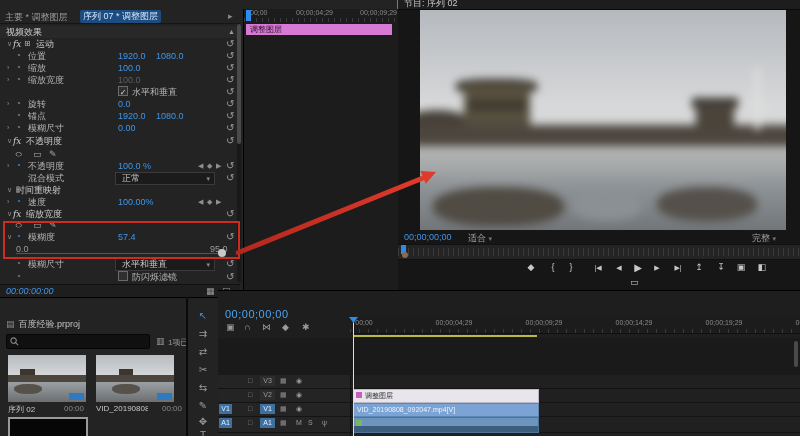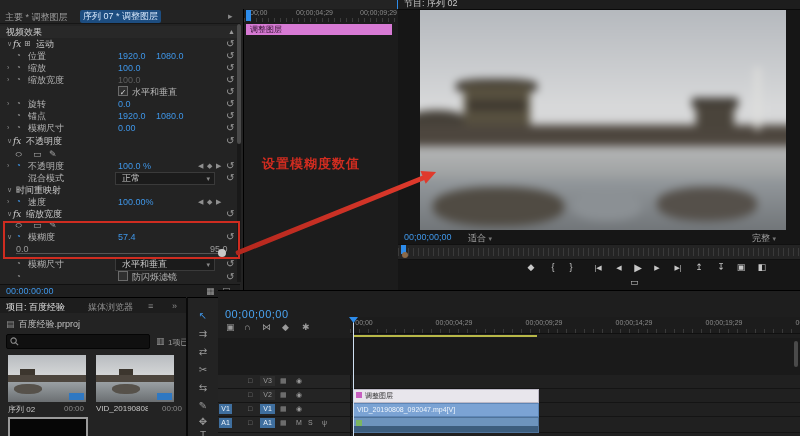--- a/index.html
+++ b/index.html
@@ -31,21 +31,21 @@
   .dd{left:115px;top:0;width:98px;height:11px;background:#1b1b1b;border:1px solid #3a3a3a;color:#c4c4c4;}
   .dd i{font-style:normal;position:absolute;left:6px;top:0;line-height:11px;}
   .dd b{font-weight:normal;position:absolute;right:4px;top:0;line-height:11px;color:#8a8a8a;font-size:7px;}
   .knav{color:#8f8f8f;font-size:7px;}
   .maskico{color:#a8a8a8;font-size:9px;}
   #redbox{left:3px;top:221px;width:233px;height:34px;border:2px solid #cf2c20;z-index:30;}
   #ecslider{left:0;top:244px;width:240px;height:12px;}
   #ecslider .track{position:absolute;left:16px;top:9px;width:208px;height:1px;background:#555;}
   #ecslider .handle{position:absolute;left:218px;top:5px;width:8px;height:8px;border-radius:50%;background:#c8c8c8;}
   #ecbottom{left:0;top:284px;width:240px;height:13px;background:#1e1e1e;border-top:1px solid #101010;}
-  #ecbottom .tc{position:absolute;left:6px;top:1px;color:#3f96e8;font-size:9px;}
+  #ecbottom .tc{position:absolute;left:6px;top:1px;color:#3f96e8;font-size:9px;font-style:italic;}
   #ecscroll{left:237px;top:24px;width:4px;height:258px;background:#191919;}
   #ecscroll div{position:absolute;left:0;top:0;width:4px;height:120px;background:#4a4a4a;border-radius:2px;}
   
   #ecmini{left:243px;top:9px;width:154px;height:288px;background:#1c1c1c;border-left:1px solid #000;overflow:hidden;}
   #ecmini .ticks{position:absolute;left:0;top:9px;width:154px;height:4px;
       background:repeating-linear-gradient(90deg,#3c3c3c 0 1px,transparent 1px 6px);}
   #ecmini .tk{position:absolute;top:0;color:#8a8a8a;font-size:7px;white-space:nowrap;}
   #ecmini .caret{position:absolute;left:2px;top:1px;width:5px;height:11px;background:#2d8ceb;}
   #ecclip{position:absolute;left:2px;top:15px;width:142px;height:11px;background:#d77ad4;color:#30122e;
       font-size:8px;line-height:11px;padding-left:4px;overflow:hidden;white-space:nowrap;}
@@ -396,30 +396,23 @@
       <span style="left:294px;width:14px">↥</span>
       <span style="left:316px;width:14px">↧</span>
       <span style="left:336px;width:14px">▣</span>
       <span style="left:356px;width:16px">◧</span>
     </div>
     <div id="pmrow2" class="abs">
       <span>▭</span>
     </div>
   </div>
 
-  <div id="ann-text" class="abs">设置模糊度数值</div>
   <div id="ann-arrow" class="abs"></div>
 
   <div id="proj" class="abs">
-    <div class="tabs">
-      <span class="ptab1">项目: 百度经验</span>
-      <span class="ptab2">媒体浏览器</span>
-      <span class="pmenu">≡</span>
-      <span class="pchev">»</span>
-    </div>
     <div class="binrow">
       <span class="bico">▤</span><span>百度经验.prproj</span>
     </div>
     <div id="psearch">
       <svg width="9" height="9" viewBox="0 0 10 10">
           <circle cx="4" cy="4" r="3" fill="none" stroke="#8a8a8a" stroke-width="1.2"></circle>
           <line x1="6.2" y1="6.2" x2="9" y2="9" stroke="#8a8a8a" stroke-width="1.2"></line>
         </svg>
       <input type="text" value="" style="">
     </div>

